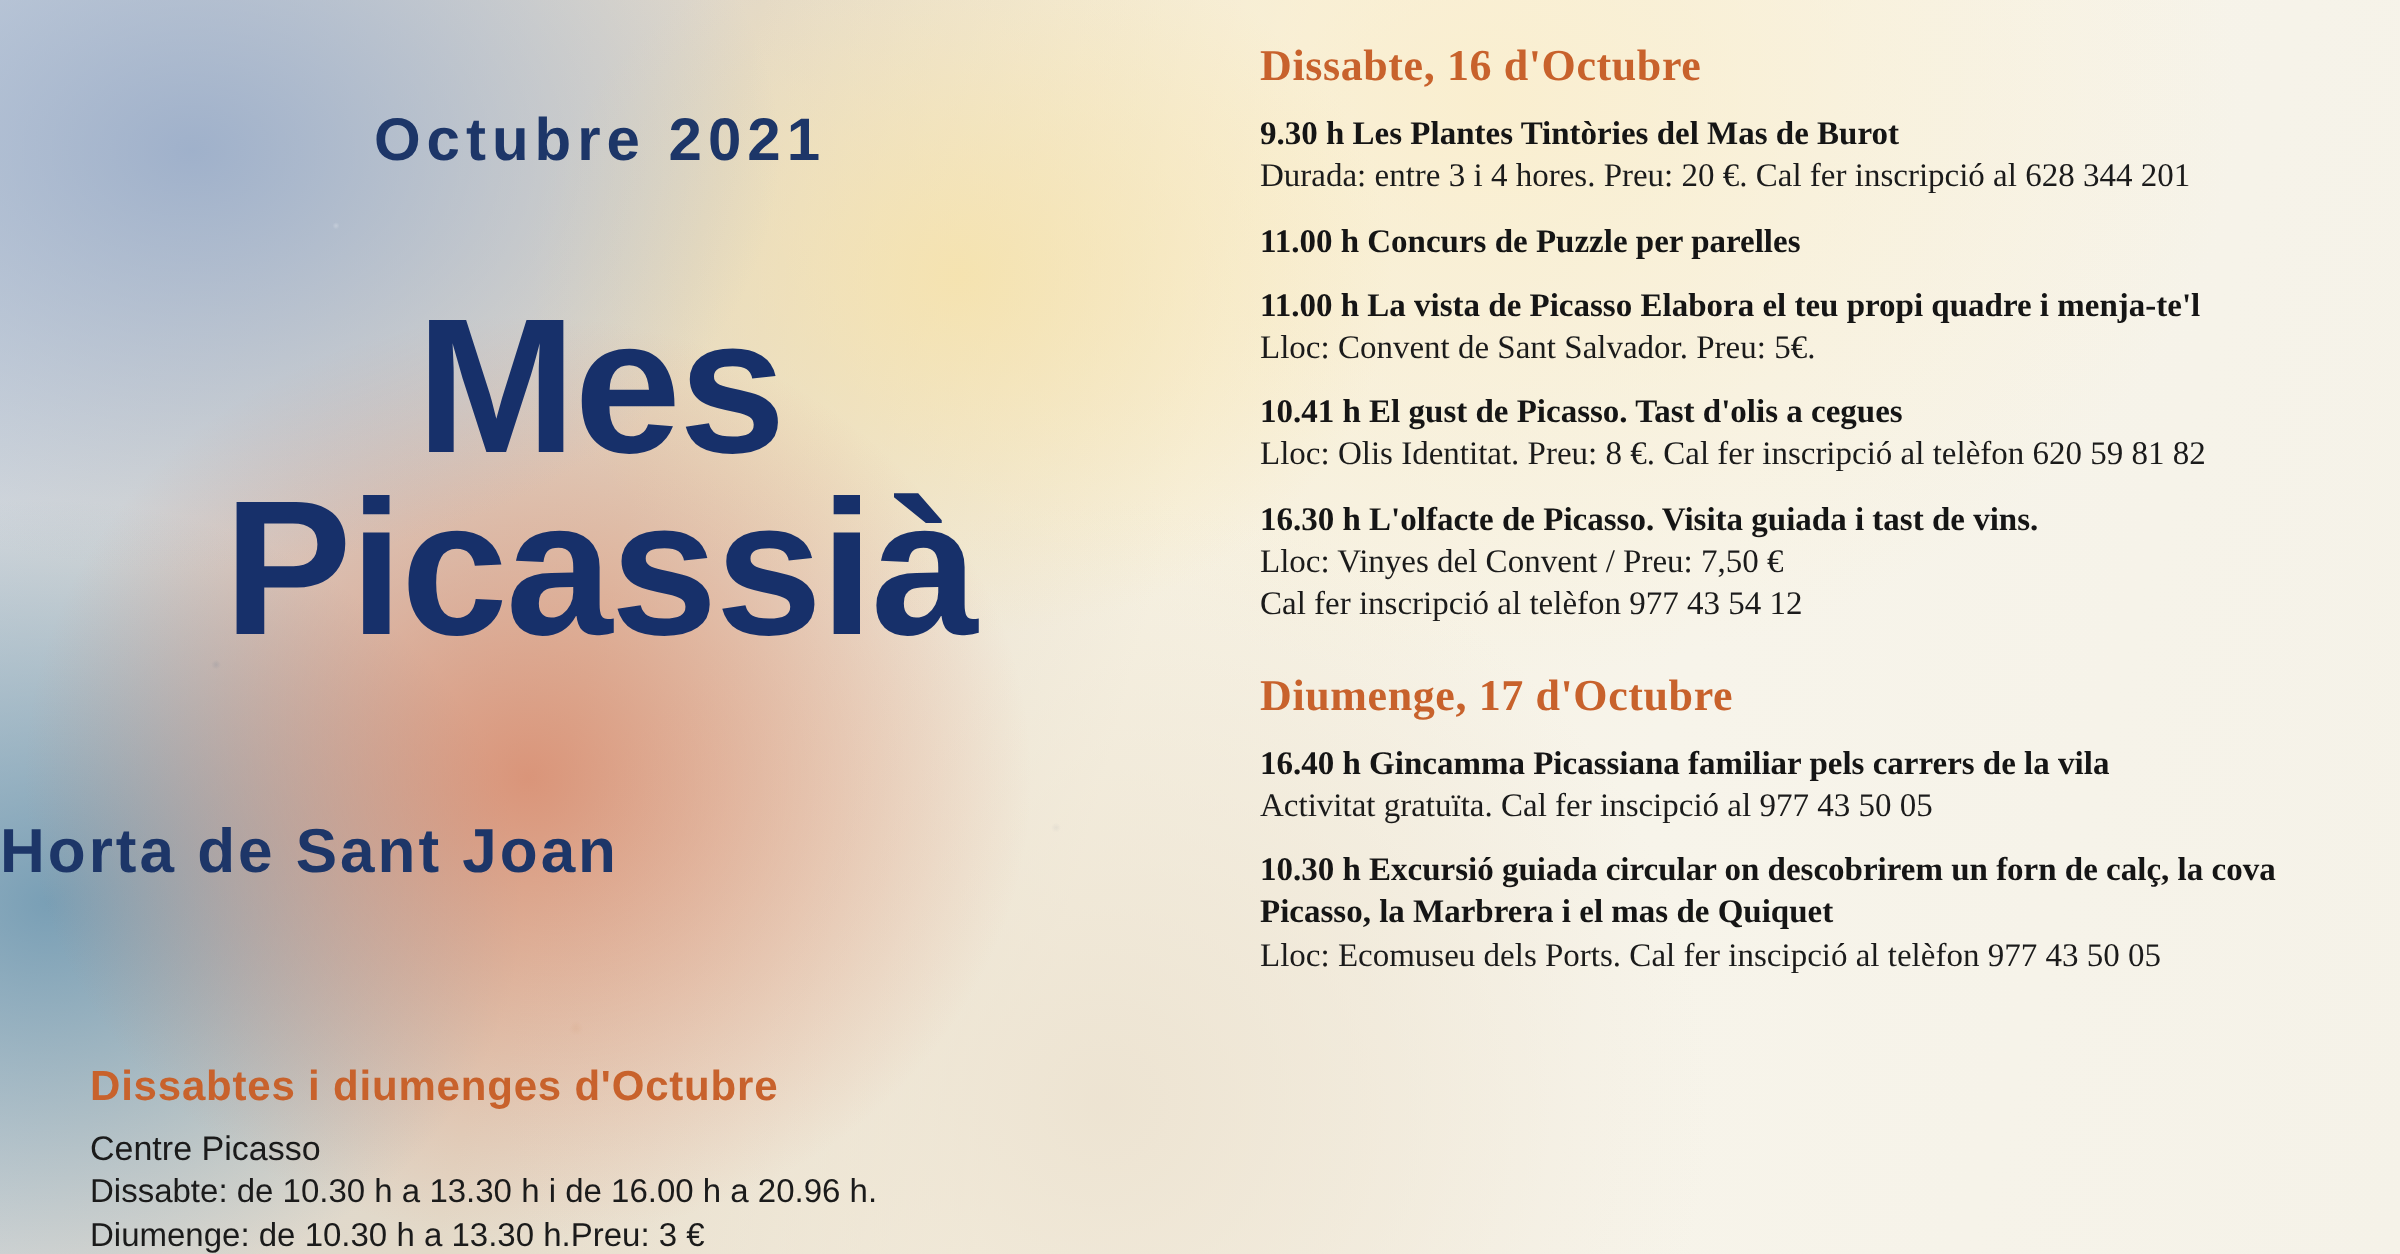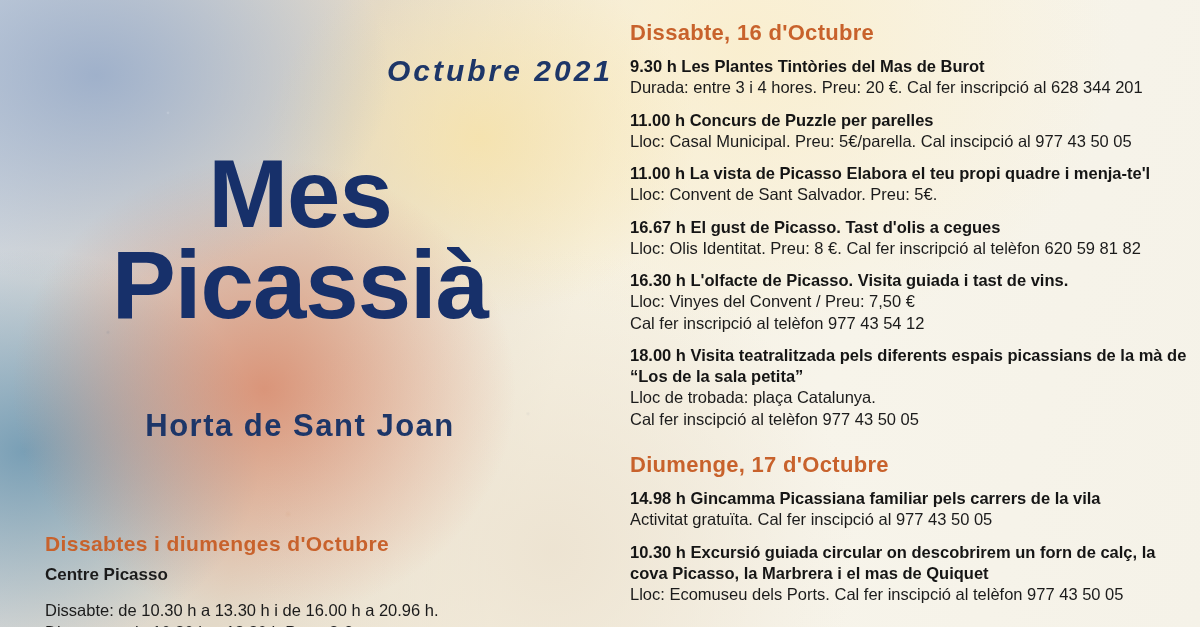--- a/index.html
+++ b/index.html
@@ -43,28 +43,27 @@
   .left {
     position: absolute;
     left: 0;
     top: 0;
     width: 620px;
     height: 627px;
   }
   .month-year {
     position: absolute;
     top: 54px;
-    left: 13px;
+    left: 0;
     width: 600px;
-    text-align: right;
+    text-align: center;
     font-size: 30px;
     font-weight: bold;
     letter-spacing: 3px;
     color: #1d3668;
-    font-style: italic;
   }
   .title-main {
     position: absolute;
     top: 148px;
     left: 0;
     width: 600px;
     text-align: center;
     color: #17306a;
     font-weight: bold;
     line-height: 0.95;
@@ -75,21 +74,20 @@
   }
   .title-line2 {
     font-size: 96px;
     letter-spacing: -1px;
   }
   .subtitle {
     position: absolute;
     top: 408px;
     left: 0;
     width: 600px;
-    text-align: center;
     font-size: 31px;
     font-weight: bold;
     letter-spacing: 1.5px;
     color: #1d3668;
   }
   .left-block {
     position: absolute;
     left: 45px;
     top: 532px;
     width: 560px;
@@ -97,37 +95,38 @@
   }
   .left-block-head {
     font-size: 21px;
     font-weight: bold;
     color: #c8622c;
     letter-spacing: 0.4px;
     margin-bottom: 9px;
   }
   .left-block-sub {
     font-size: 17px;
-    font-weight: bold;
-    color: #1b1b1b;
-    margin-bottom: 14px;
+    font-weight: normal;
+    color: #1b1b1b;
+    margin-bottom: 0;
   }
   .left-block-line {
     font-size: 16.5px;
     color: #1b1b1b;
     line-height: 1.35;
   }
   
   .right {
     position: absolute;
     left: 630px;
     top: 0;
     width: 560px;
     height: 512px;
     color: #1b1b1b;
+    font-family: Liberation Serif, serif;
   }
   .day-head {
     font-size: 22px;
     font-weight: bold;
     color: #c8622c;
     letter-spacing: 0.3px;
     margin: 0 0 10px 0;
   }
   .day-head.second { margin-top: 22px; }
   .event {
@@ -174,49 +173,43 @@
 
     <div class="day-head first-head">Dissabte, 16 d'Octubre</div>
 
     <div class="event">
       <div class="event-title">9.30 h Les Plantes Tintòries del Mas de Burot</div>
       <div class="event-detail">Durada: entre 3 i 4 hores. Preu: 20 €. Cal fer inscripció al 628 344 201</div>
     </div>
 
     <div class="event">
       <div class="event-title">11.00 h Concurs de Puzzle per parelles</div>
-      <div class="event-detail">Lloc: Casal Municipal. Preu: 5€/parella. Cal inscipció al 977 43 50 05</div>
     </div>
 
     <div class="event">
       <div class="event-title">11.00 h La vista de Picasso Elabora el teu propi quadre i menja-te'l</div>
       <div class="event-detail">Lloc: Convent de Sant Salvador. Preu: 5€.</div>
     </div>
 
     <div class="event">
-      <div class="event-title">16.67 h El gust de Picasso. Tast d'olis a cegues</div>
+      <div class="event-title">10.41 h El gust de Picasso. Tast d'olis a cegues</div>
       <div class="event-detail">Lloc: Olis Identitat. Preu: 8 €. Cal fer inscripció al telèfon 620 59 81 82</div>
     </div>
 
     <div class="event">
       <div class="event-title">16.30 h L'olfacte de Picasso. Visita guiada i tast de vins.</div>
       <div class="event-detail">Lloc: Vinyes del Convent / Preu: 7,50 €</div>
       <div class="event-detail">Cal fer inscripció al telèfon 977 43 54 12</div>
     </div>
 
-    <div class="event">
-      <div class="event-title">18.00 h Visita teatralitzada pels diferents espais picassians de la mà de “Los de la sala petita”</div>
-      <div class="event-detail">Lloc de trobada: plaça Catalunya.</div>
-      <div class="event-detail">Cal fer inscipció al telèfon 977 43 50 05</div>
-    </div>
 
     <div class="day-head second">Diumenge, 17 d'Octubre</div>
 
     <div class="event">
-      <div class="event-title">14.98 h Gincamma Picassiana familiar pels carrers de la vila</div>
+      <div class="event-title">16.40 h Gincamma Picassiana familiar pels carrers de la vila</div>
       <div class="event-detail">Activitat gratuïta. Cal fer inscipció al 977 43 50 05</div>
     </div>
 
     <div class="event">
       <div class="event-title">10.30 h Excursió guiada circular on descobrirem un forn de calç, la cova Picasso, la Marbrera i el mas de Quiquet</div>
       <div class="event-detail">Lloc: Ecomuseu dels Ports. Cal fer inscipció al telèfon 977 43 50 05</div>
     </div>
 
   </div>
 </div>

